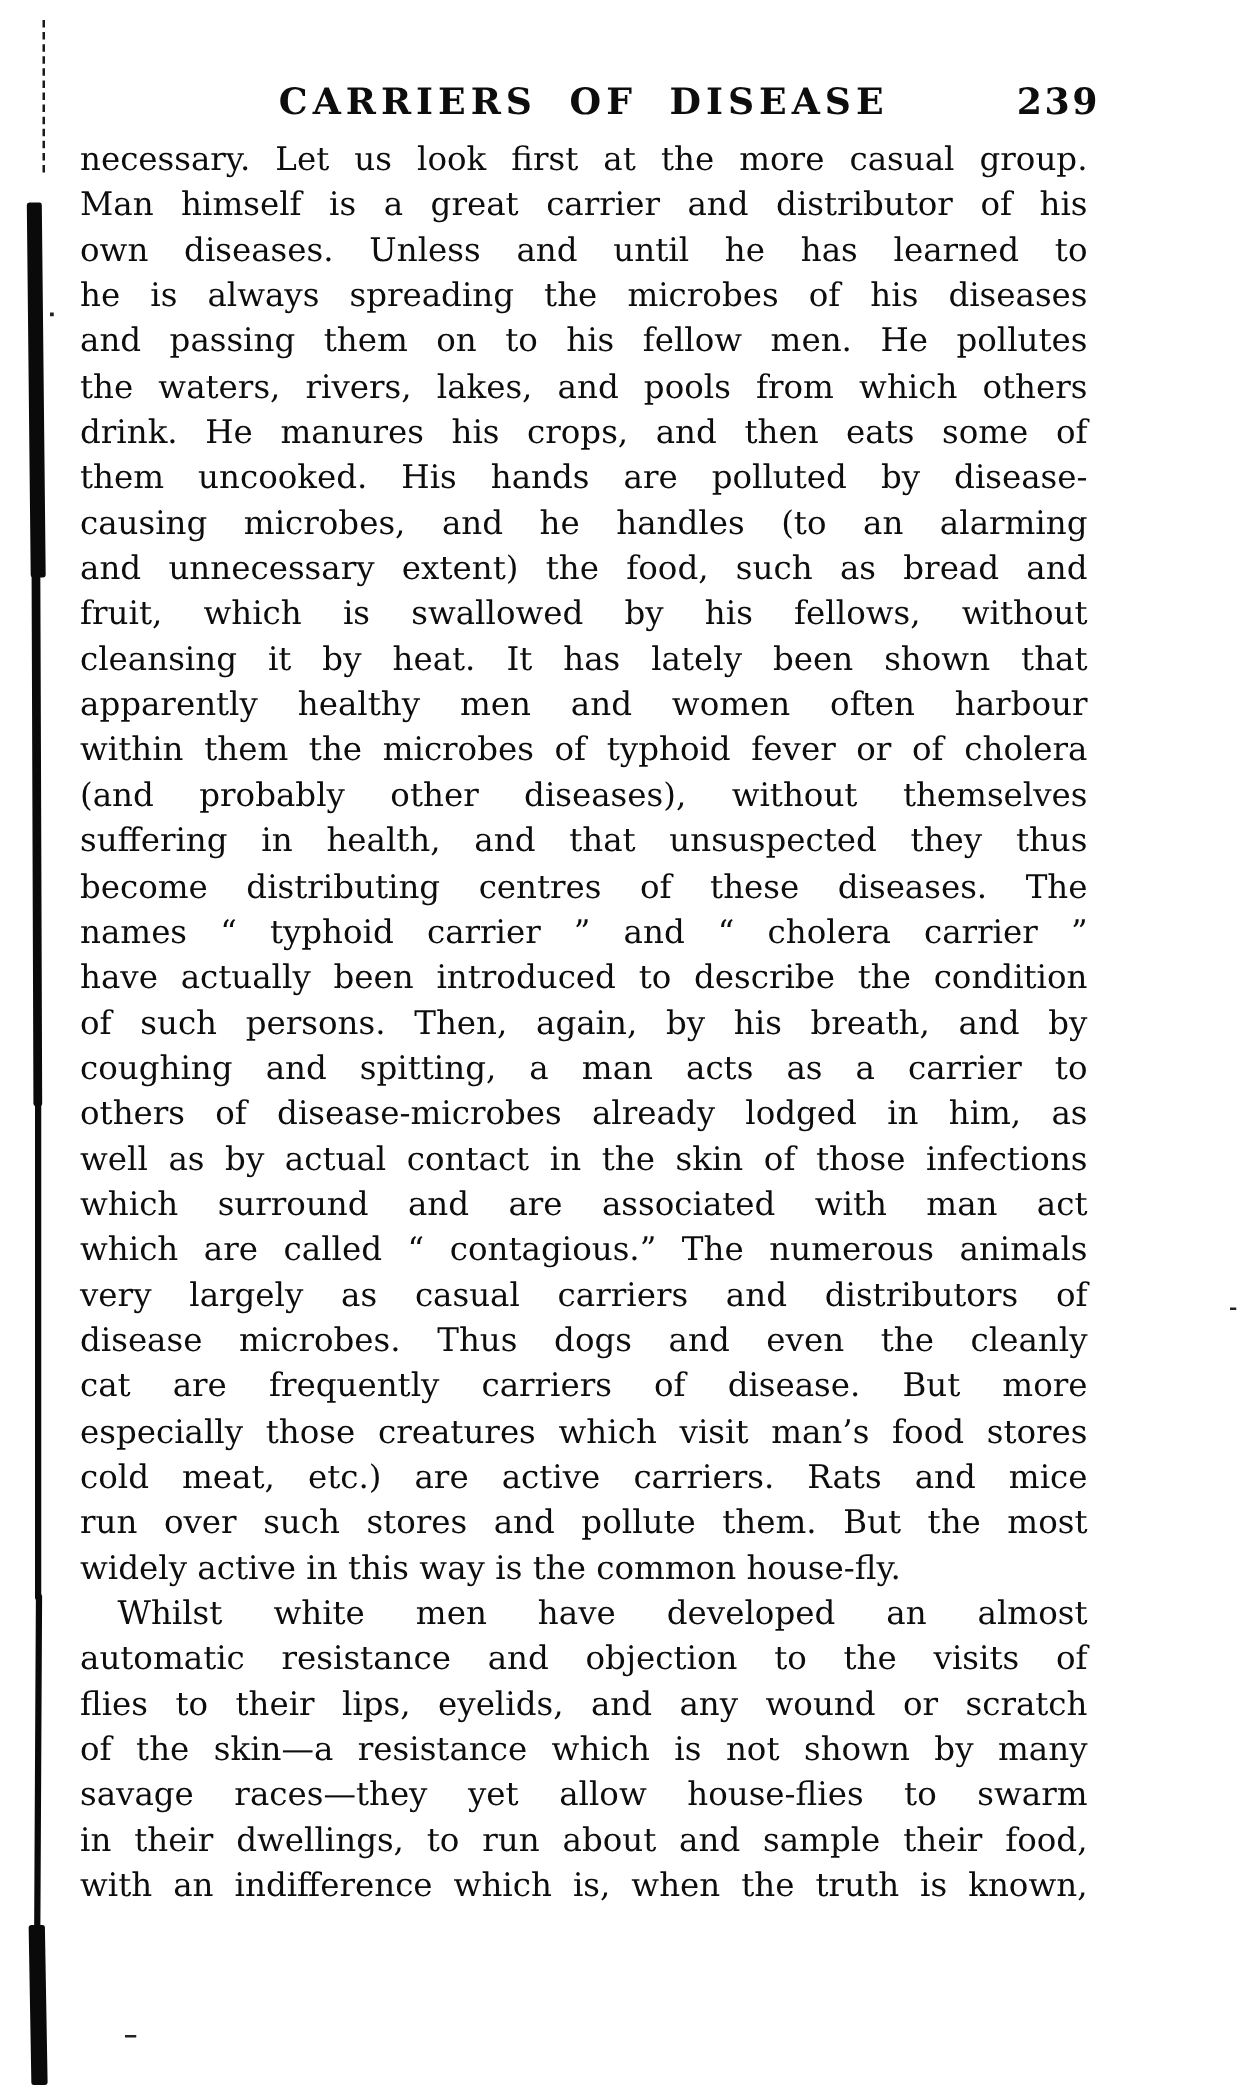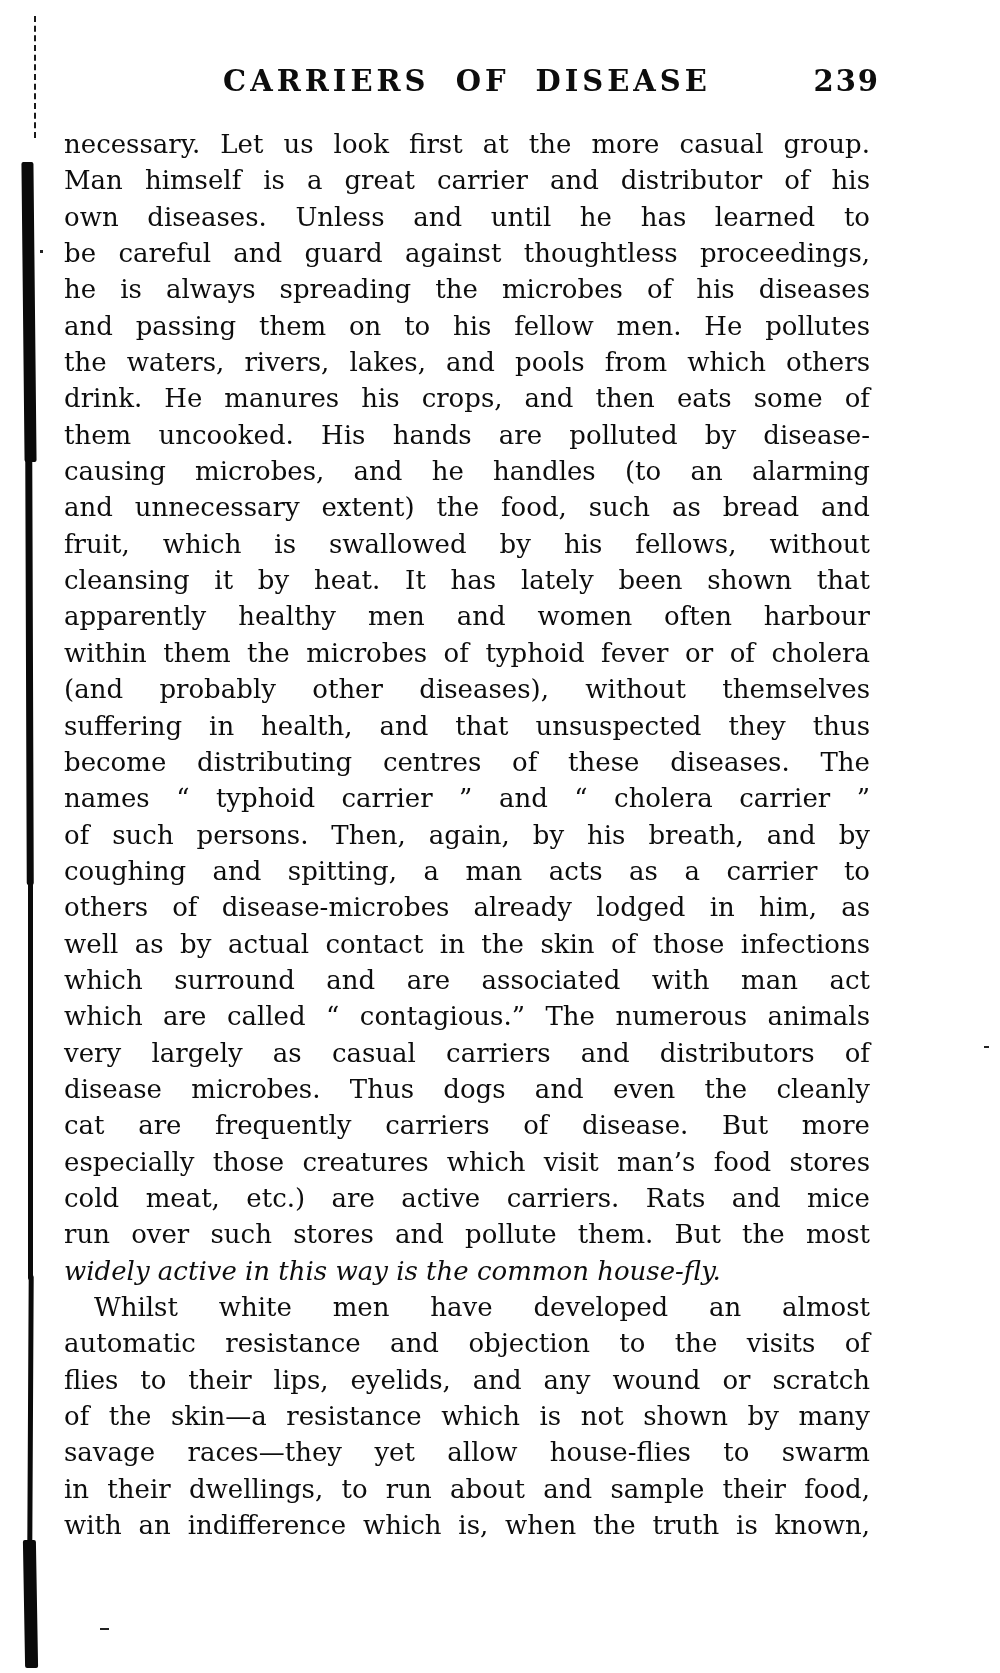--- a/index.html
+++ b/index.html
@@ -43,31 +43,31 @@
     letter-spacing: 4px; word-spacing: 12px;
     color: #0d0d0d;
   }
   .pagenum {
     position: absolute; right: -10px; top: 0;
     font-size: 29px; font-weight: 700; letter-spacing: 2px;
   }
 
   
   .text-block {
-    position: absolute; left: 64px; top: 110px; width: 806px; margin-top: 16px;
+    position: absolute; left: 64px; top: 110px; width: 806px;
   }
   .line {
     font-size: 26px;
     height: 36.35px; line-height: 36.35px;
     text-align: justify;
     text-align-last: justify;
     color: #0d0d0d;
     white-space: normal;
   }
-  .line.no-justify { text-align-last: left; font-style: italic; }
+  .line.no-justify { text-align-last: left; }
   .line.indent { text-indent: 30px; }
 </style>
 </head>
 <body>
 
 <div class="page">
 
   <div class="bind-dash"></div>
   <div class="bind-seg seg1"></div>
   <div class="bind-seg seg2"></div>
@@ -81,36 +81,36 @@
   <div class="header">
     <div class="title">CARRIERS OF DISEASE</div>
     <div class="pagenum">239</div>
   </div>
 
   <div class="text-block">
     <div>
         <div class="line">necessary.  Let us look first at the more casual group.</div>
         <div class="line">Man himself is a great carrier and distributor of his</div>
         <div class="line">own diseases.  Unless and until he has learned to</div>
-        <div class="line">be careful and guard against thoughtless proceedings,</div>
         <div class="line">he is always spreading the microbes of his diseases</div>
         <div class="line">and passing them on to his fellow men.  He pollutes</div>
         <div class="line">the waters, rivers, lakes, and pools from which others</div>
         <div class="line">drink.  He manures his crops, and then eats some of</div>
         <div class="line">them uncooked.  His hands are polluted by disease-</div>
         <div class="line">causing microbes, and he handles (to an alarming</div>
         <div class="line">and unnecessary extent) the food, such as bread and</div>
         <div class="line">fruit, which is swallowed by his fellows, without</div>
         <div class="line">cleansing it by heat.  It has lately been shown that</div>
         <div class="line">apparently healthy men and women often harbour</div>
         <div class="line">within them the microbes of typhoid fever or of cholera</div>
         <div class="line">(and probably other diseases), without themselves</div>
         <div class="line">suffering in health, and that unsuspected they thus</div>
         <div class="line">become distributing centres of these diseases.  The</div>
         <div class="line">names “ typhoid carrier ” and “ cholera carrier ”</div>
+        <div class="line">have actually been introduced to describe the condition</div>
         <div class="line">of such persons.  Then, again, by his breath, and by</div>
         <div class="line">coughing and spitting, a man acts as a carrier to</div>
         <div class="line">others of disease-microbes already lodged in him, as</div>
         <div class="line">well as by actual contact in the skin of those infections</div>
         <div class="line">which surround and are associated with man act</div>
         <div class="line">which are called “ contagious.”  The numerous animals</div>
         <div class="line">very largely as casual carriers and distributors of</div>
         <div class="line">disease microbes.  Thus dogs and even the cleanly</div>
         <div class="line">cat are frequently carriers of disease.  But more</div>
         <div class="line">especially those creatures which visit man’s food stores</div>

